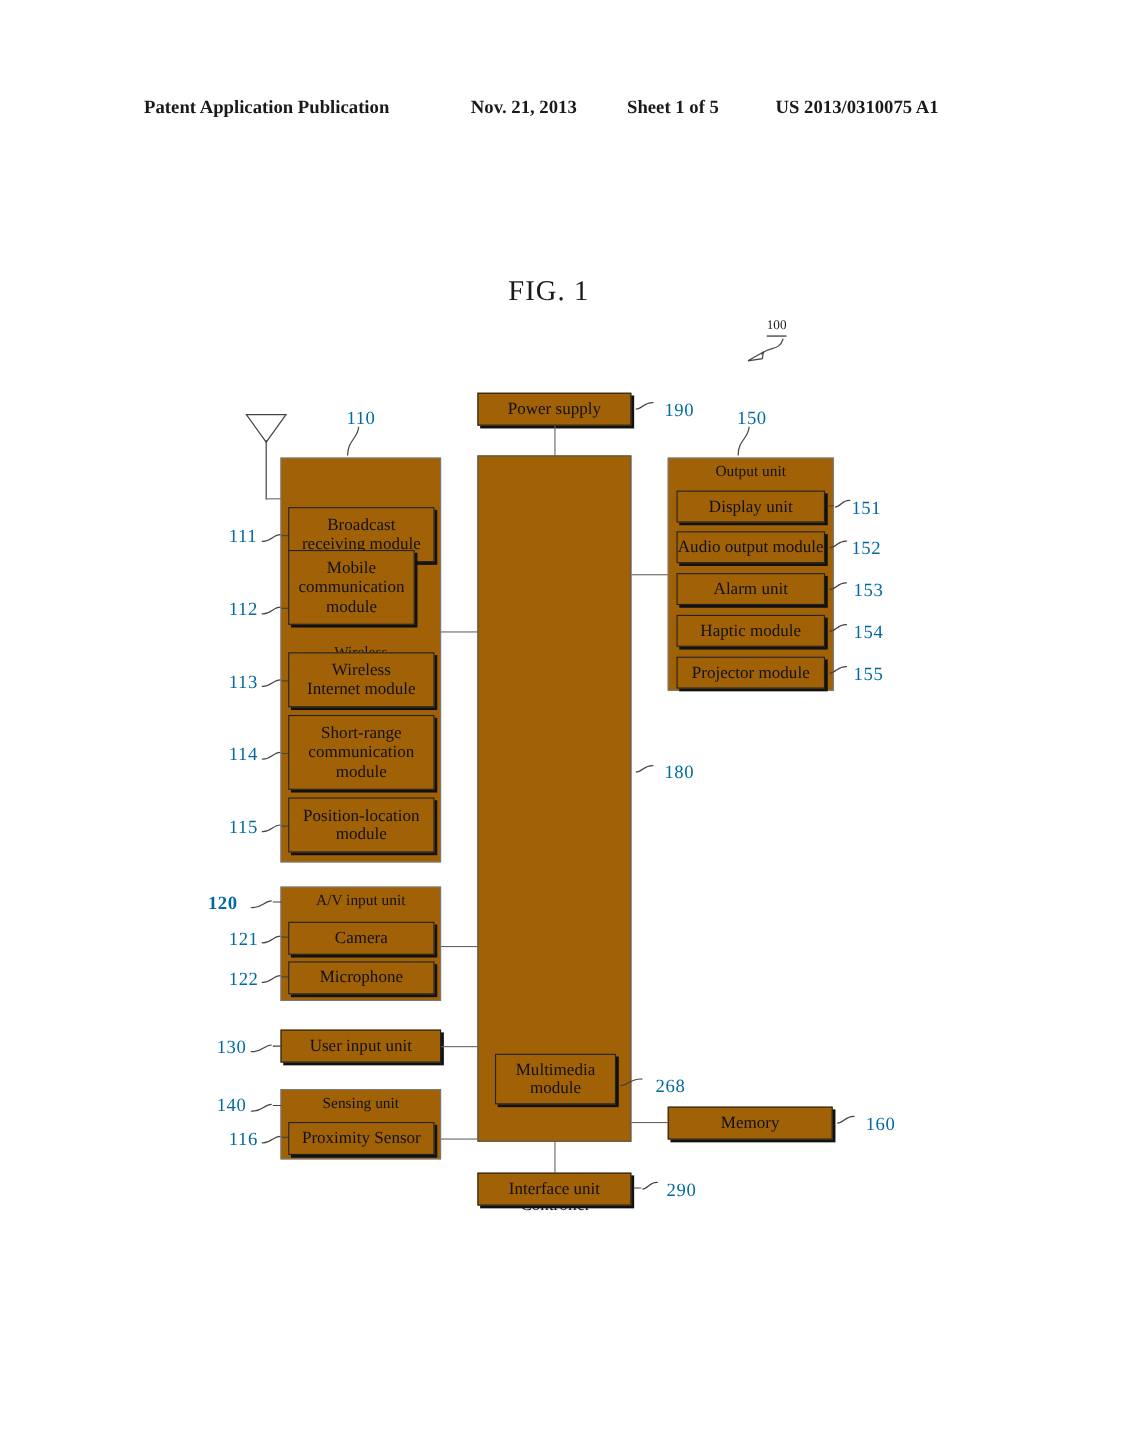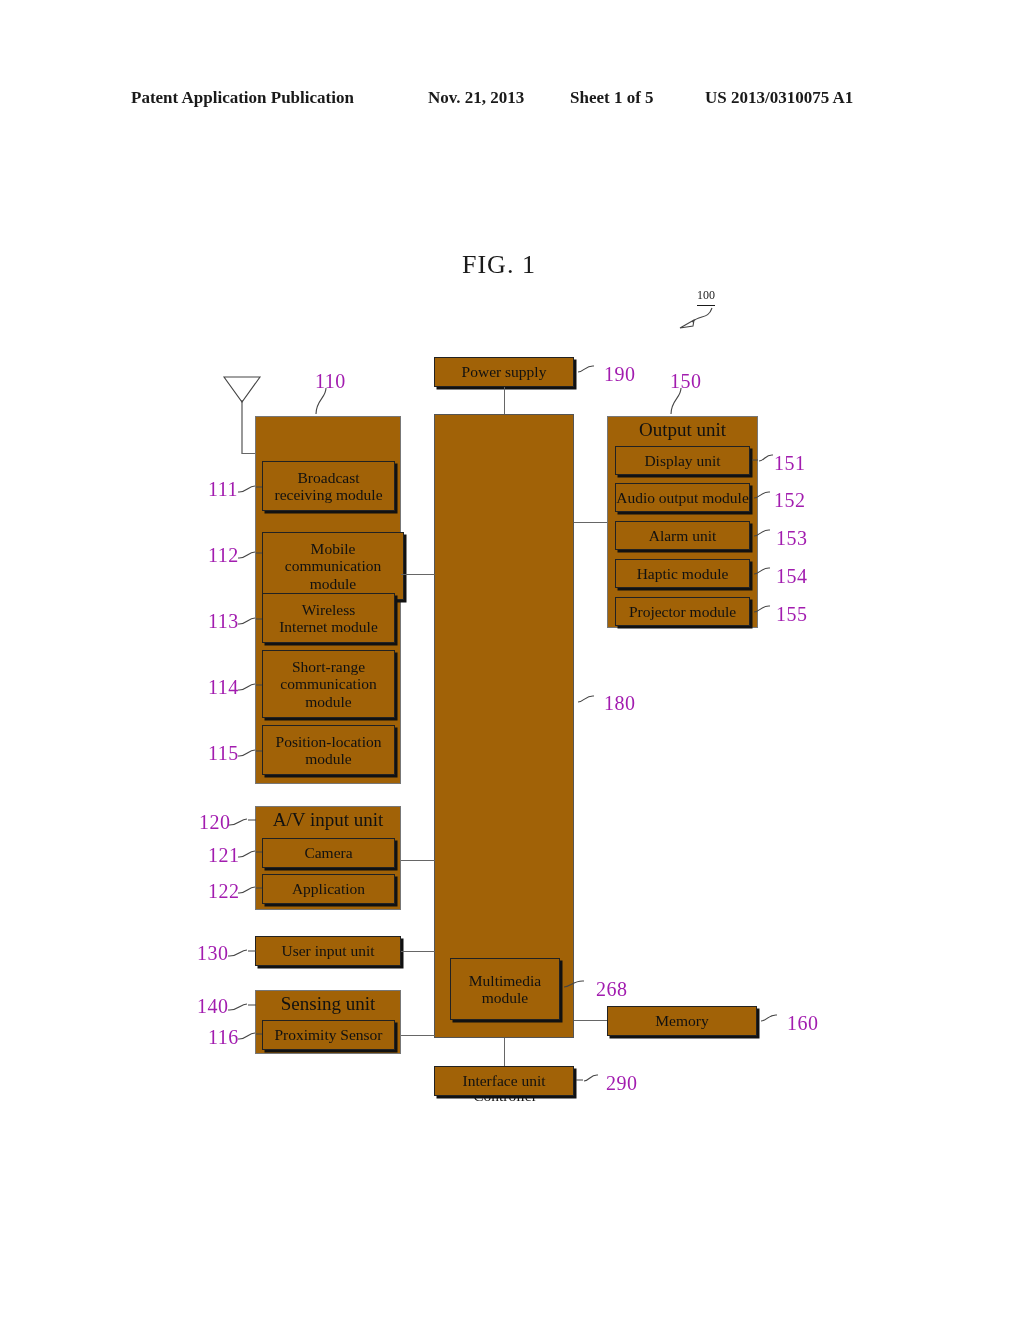--- a/index.html
+++ b/index.html
@@ -81,30 +81,30 @@
     justify-content: center;
     padding-top: 4px;
   }
   .dbox.outer > .outer-title {
     display: block;
     width: 100%;
   }
 
   
   .outer-title {
-    font-size: 19px;
+    font-size: 14px;
     line-height: 17.5px;
   }
 
   
   .ref {
     position: absolute;
-    font-size: 20px;
-    font-family: "Liberation Serif", "DejaVu Serif", serif;
-    color: #a21caf;
+    font-size: 17px;
+    font-family: "Liberation Serif", "DejaVu Serif", serif;
+    color: #0369a1;
     white-space: nowrap;
     letter-spacing: 0.5px;
   }
 
   
   .hline {
     position: absolute;
     height: 0;
     border-top: 1.1px solid #666;
   }
@@ -161,21 +161,21 @@
 <div class="vline" style="left:504px; top:387px; height:28px;"></div>
 
 <div class="dbox" style="left:434px; top:414px; width:140px; height:624px; align-items:center; justify-content:center;">
   <span style="position:absolute; top:672px; left:0; width:140px; text-align:center;">Controller</span>
 </div>
 <svg class="leader" style="left:576px; top:692px;" width="32" height="18">
   <path d="M 2 10 C 8 10, 10 3, 18 4"></path>
 </svg>
 <div class="ref" style="left:604px; top:692px;">180</div>
 
-<div class="dbox shadowed" style="left:450px; top:958px; width:110px; height:62px; flex-direction:column;">
+<div class="dbox shadowed" style="left:450px; top:958px; width:110px; height:46px; flex-direction:column;">
   <span>Multimedia</span>
   <span>module</span>
 </div>
 <svg class="leader" style="left:562px; top:977px;" width="36" height="18">
   <path d="M 2 10 C 8 10, 12 3, 22 4"></path>
 </svg>
 <div class="ref" style="left:596px; top:978px;">268</div>
 
 <div class="vline" style="left:504px; top:1038px; height:28px;"></div>
 
@@ -207,21 +207,21 @@
 
 <div class="dbox shadowed" style="left:262px; top:461px; width:133px; height:50px; flex-direction:column;">
   <span>Broadcast</span>
   <span>receiving module</span>
 </div>
 <svg class="leader" style="left:234px; top:478px;" width="32" height="18">
   <path d="M 28 9 L 22 9 M 21 8 C 14 8, 12 15, 4 14"></path>
 </svg>
 <div class="ref" style="left:208px; top:478px;font-family:Liberation Serif, serif;">111</div>
 
-<div class="dbox shadowed" style="left:262px; top:532px; width:142px; height:68px; flex-direction:column;">
+<div class="dbox shadowed" style="left:262px; top:500px; width:115px; height:68px; flex-direction:column;">
   <span>Mobile</span>
   <span>communication</span>
   <span>module</span>
 </div>
 <svg class="leader" style="left:234px; top:544px;" width="32" height="18">
   <path d="M 28 9 L 22 9 M 21 8 C 14 8, 12 15, 4 14"></path>
 </svg>
 <div class="ref" style="left:208px; top:544px;">112</div>
 
 <div class="dbox shadowed" style="left:262px; top:593px; width:133px; height:50px; flex-direction:column;">
@@ -253,32 +253,32 @@
 <div class="ref" style="left:208px; top:742px;">115</div>
 
 <div class="hline" style="left:401px; top:574px; width:34px;"></div>
 
 <div class="dbox outer" style="left:255px; top:806px; width:146px; height:104px;">
   <span class="outer-title">A/V input unit</span>
 </div>
 <svg class="leader" style="left:226px; top:810px;" width="32" height="18">
   <path d="M 30 10 L 22 10 M 21 9 C 14 9, 12 16, 2 15"></path>
 </svg>
-<div class="ref" style="left:199px; top:811px;">120</div>
+<div class="ref" style="left:189px; top:811px;font-weight:bold;">120</div>
 
 <div class="dbox shadowed" style="left:262px; top:838px; width:133px; height:30px;">
   <span>Camera</span>
 </div>
 <svg class="leader" style="left:234px; top:843px;" width="32" height="18">
   <path d="M 28 9 L 22 9 M 21 8 C 14 8, 12 15, 4 14"></path>
 </svg>
 <div class="ref" style="left:208px; top:844px;">121</div>
 
 <div class="dbox shadowed" style="left:262px; top:874px; width:133px; height:30px;">
-  <span>Application</span>
+  <span>Microphone</span>
 </div>
 <svg class="leader" style="left:234px; top:879px;" width="32" height="18">
   <path d="M 28 9 L 22 9 M 21 8 C 14 8, 12 15, 4 14"></path>
 </svg>
 <div class="ref" style="left:208px; top:880px;">122</div>
 
 <div class="hline" style="left:401px; top:860px; width:34px;"></div>
 
 <div class="dbox shadowed" style="left:255px; top:936px; width:146px; height:30px;">
   <span>User input unit</span>

